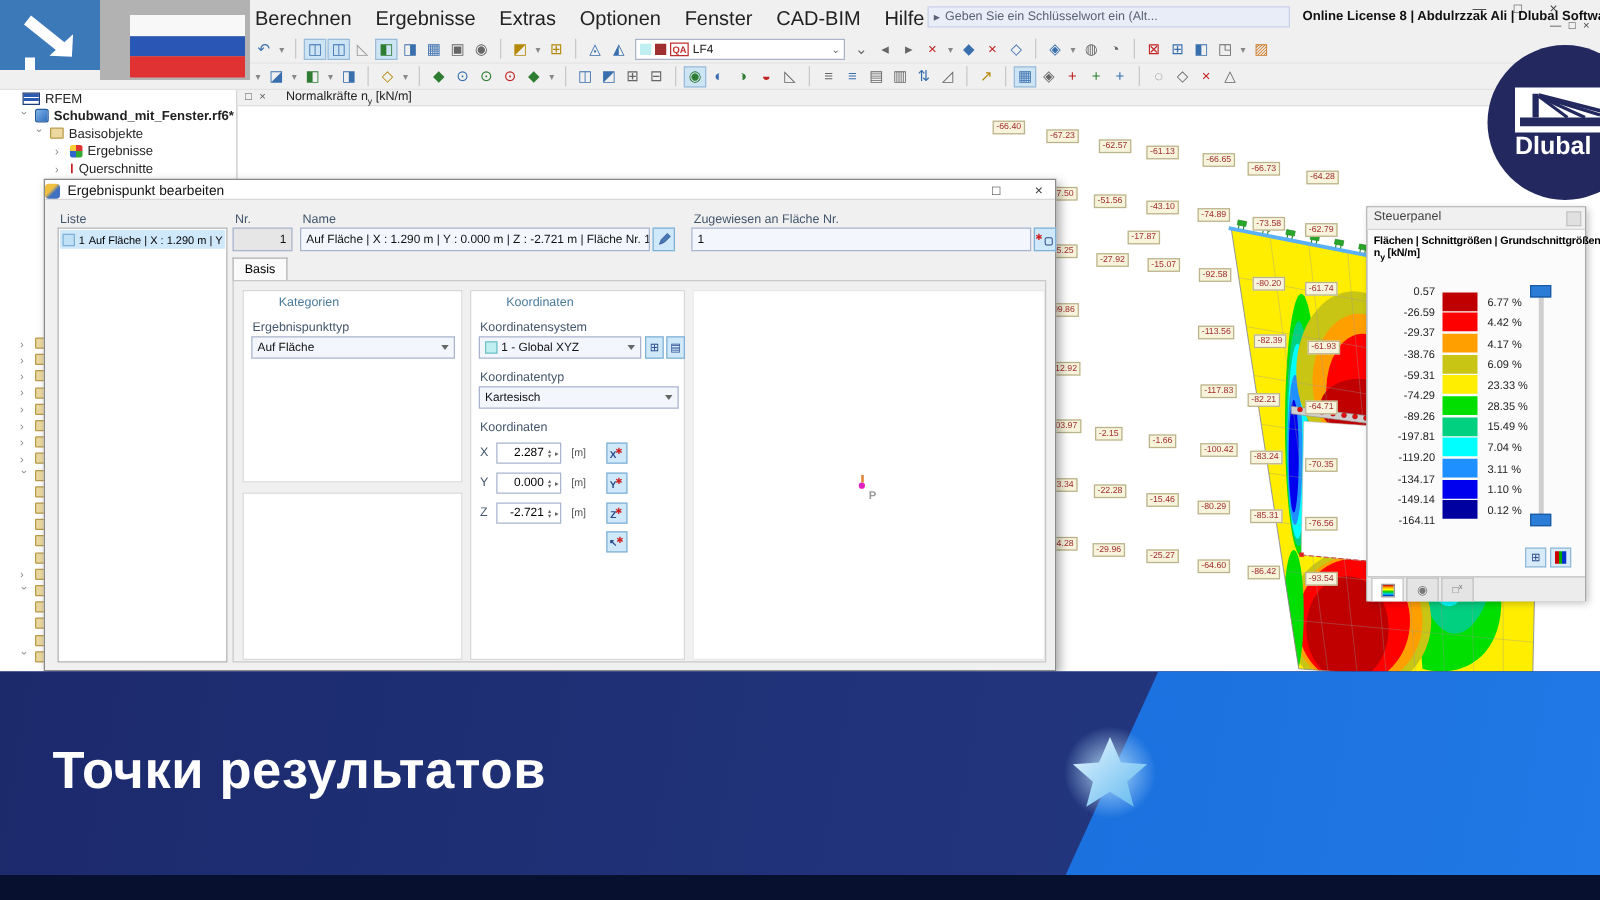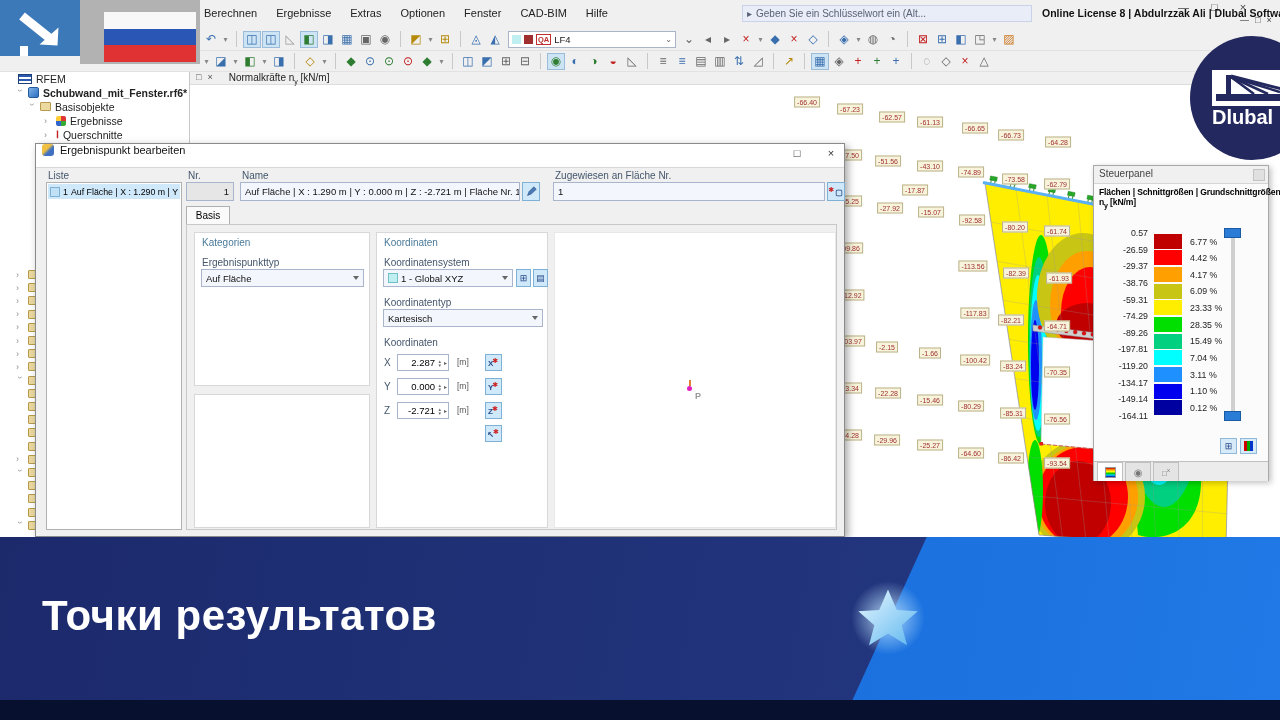--- a/index.html
+++ b/index.html
@@ -2,21 +2,21 @@
 <html><head>
 <meta charset="utf-8">
 <style>
   * { margin:0; padding:0; box-sizing:border-box; }
   html,body { width:1280px; height:720px; overflow:hidden;
     font-family:"Liberation Sans", sans-serif; background:#fff; position:relative; }
   .abs { position:absolute; }
 
   
   #titlebar { left:0; top:0; width:1280px; height:28px; background:#f0f0f0; z-index:2; }
-  #menus { left:204px; top:7px; display:flex; gap:19px; font-size:11px; color:#222; }
+  #menus { left:204px; top:7px; display:flex; gap:19px; font-size:16px; color:#222; }
   #menus span { cursor:default; }
   #searchbox { left:742px; top:5px; width:290px; height:17px; background:#e9edf8;
     border:1px solid #c9d2e8; font-size:10px; color:#5a6275; padding:2px 4px; display:flex; gap:4px; }
   #license { left:1042px; top:7px; font-size:10.5px; color:#111; font-weight:bold; white-space:nowrap; }
   .winctl { display:flex; gap:22px; color:#444; font-size:11px; }
   #winctl-top { left:1178px; top:1px; }
   #winctl-menu { left:1240px; top:15px; gap:6px; font-size:9px; }
 
   
   .toolbar { left:0; width:1280px; background:#f0f0f0; display:flex; align-items:center;
@@ -57,28 +57,28 @@
   
   #workspace { left:190px; top:85px; width:1090px; height:452px; background:#fff; z-index:0; }
   #plotsvg { position:absolute; left:745px; top:80px; z-index:1; }
   .plbl { position:absolute; transform:translate(-50%,-50%); background:#f8f4dc;
     border:1px solid #bab28a; color:#a03030; font-size:7px; line-height:8px;
     padding:0.5px 2px; white-space:nowrap; z-index:3; }
 
   
   #dialog { left:35px; top:143px; width:810px; height:394px; background:#f0f0f0;
     border:1px solid #8a8a8a; box-shadow:3px 3px 8px rgba(0,0,0,.35); z-index:5; font-size:10px; }
-  #dlg-title { left:0; top:0; width:808px; height:24px; background:#fff; display:flex;
-    align-items:flex-start; padding-left:6px; gap:6px; font-size:11px; color:#111;
+  #dlg-title { left:0; top:0; width:808px; height:16px; background:#fff; display:flex;
+    align-items:flex-end; padding-left:0; gap:6px; font-size:11px; color:#111;
     border-bottom:1px solid #d8d8d8; }
   .dlg-ico { width:12px; height:12px; background:linear-gradient(135deg,#f0c040 40%,#4070c0 60%); border-radius:3px; }
   .dlgbtn { position:absolute; top:2px; width:18px; height:16px; text-align:center;
     font-size:11px; color:#333; line-height:15px; }
   .grplbl { position:absolute; font-size:10px; color:#44566b; }
-  .bluetitle { color:#4a7a9a; }
+  .bluetitle { color:#4a7a9a;margin-left:21px; }
   .field { position:absolute; background:#f4f6fd; border:1px solid #a9b4cd; font-size:9.5px;
     color:#111; display:flex; align-items:center; padding:0 4px; white-space:nowrap; overflow:hidden; }
   .field.gray { background:#e6e6e6; justify-content:flex-end; }
   .sqbtn { position:absolute; background:#cfe8fa; border:1px solid #7fb0d5; display:flex;
     align-items:center; justify-content:center; font-size:9px; color:#2a4a8a; }
   .caret2 { margin-left:auto; width:0; height:0; border-left:3.5px solid transparent;
     border-right:3.5px solid transparent; border-top:4px solid #666; }
   #liste-box { left:10px; top:38px; width:136px; height:348px; background:#fff; border:1px solid #b0b0b0; }
   #liste-sel { position:absolute; left:1px; top:1px; width:132px; height:15px; background:#cfe8fa;
     display:flex; align-items:center; gap:3px; padding:0 2px; font-size:8.8px; overflow:hidden; white-space:nowrap;}

